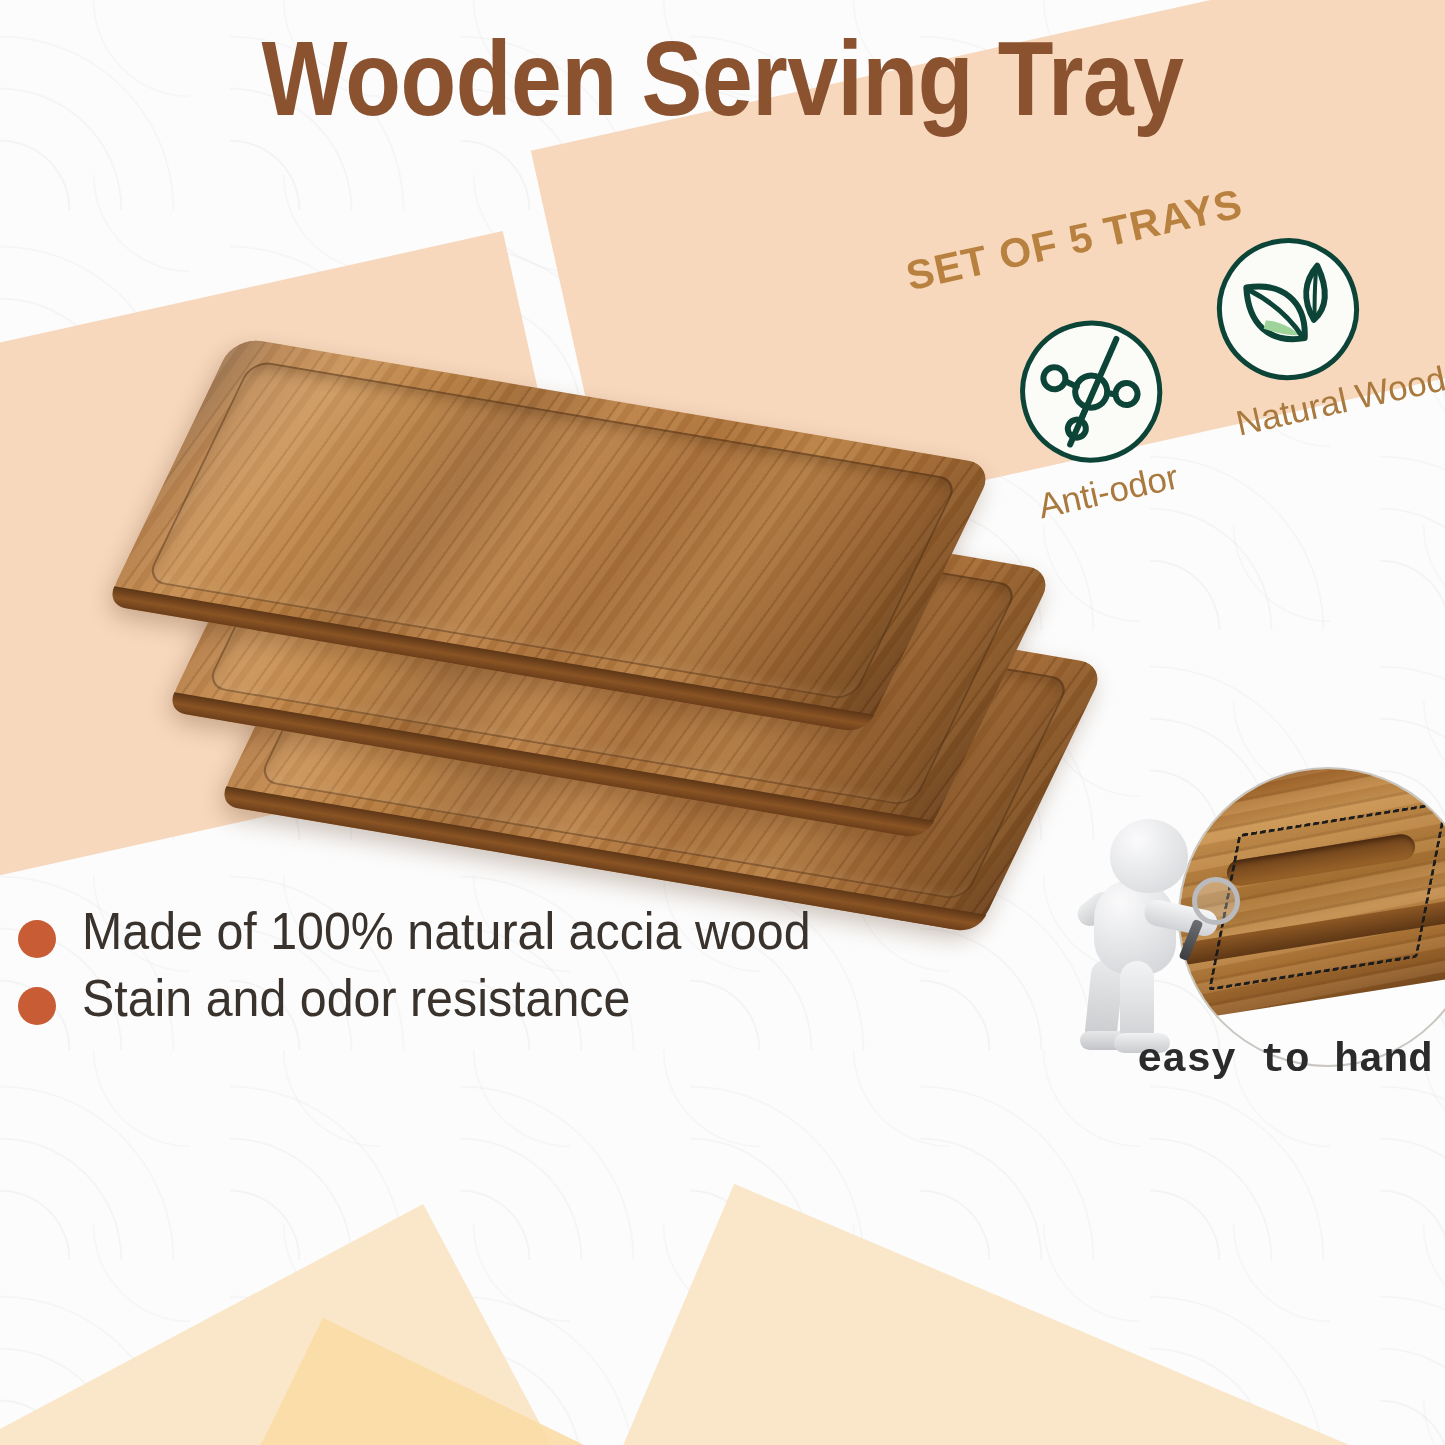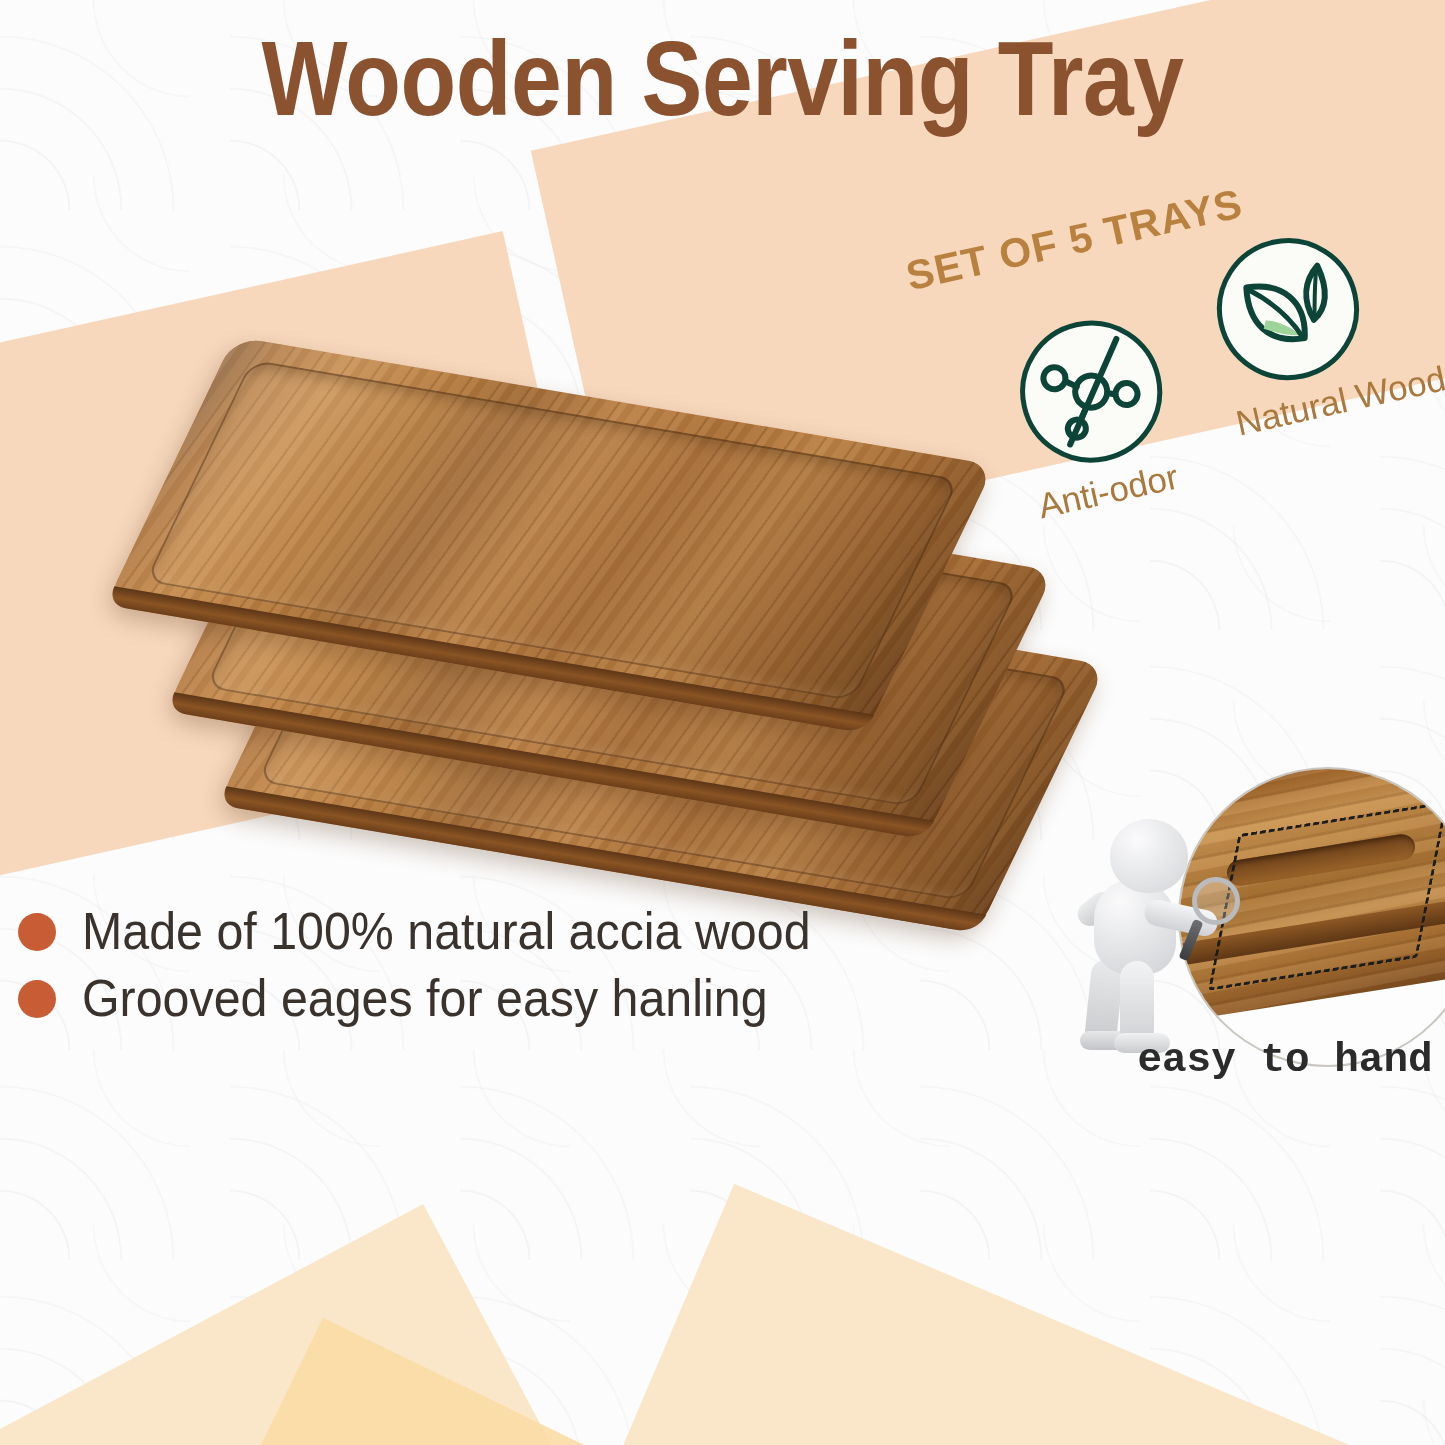--- a/index.html
+++ b/index.html
@@ -158,21 +158,21 @@
   
   .tray-1 { left:190px; top:0px;   width:760px; height:290px; transform:skewY(9.6deg) skewX(-24deg); z-index:3; }
   .tray-2 { left:250px; top:106px; width:760px; height:290px; transform:skewY(9.6deg) skewX(-24deg); z-index:2; }
   .tray-3 { left:302px; top:200px; width:760px; height:290px; transform:skewY(9.6deg) skewX(-24deg); z-index:1; }
   .tray-1 .well { inset:20px 26px 30px 26px; }
   .tray-2 .well { inset:20px 26px 30px 26px; }
   .tray-3 .well { inset:20px 26px 30px 26px; }
 
   
   .bullets { position:absolute; z-index:8; left:18px; top:905px; width:1030px; }
-  .bullet-row { display:flex; align-items:center; margin-bottom:14px; }
+  .bullet-row { display:flex; align-items:flex-end; margin-bottom:14px; }
   .dot { width:38px; height:38px; border-radius:50%; background:#c75c35; flex:0 0 38px; }
   .btext {
     margin-left:26px; color:#3a332d;
     font-size:52px; line-height:1.02;
     transform:scaleX(.93); transform-origin:left center;
     white-space:nowrap;
   }
 
   
   .inset { position:absolute; z-index:9; left:1060px; top:775px; width:390px; height:310px; }
@@ -329,21 +329,21 @@
 
   </div>
 
   <div class="bullets">
     <div class="bullet-row">
       <div class="dot"></div>
       <div class="btext">Made of 100% natural accia wood</div>
     </div>
     <div class="bullet-row">
       <div class="dot"></div>
-      <div class="btext">Grooved eages for easy hanling</div>
+      <div class="btext">Stain and odor resistance</div>
     </div>
   </div>
 
   <div class="inset">
 
     <div class="lens">
       <div class="lens-wood"></div>
       <div class="lens-edge"></div>
       <div class="lens-groove"></div>
       <div class="dash"></div>

